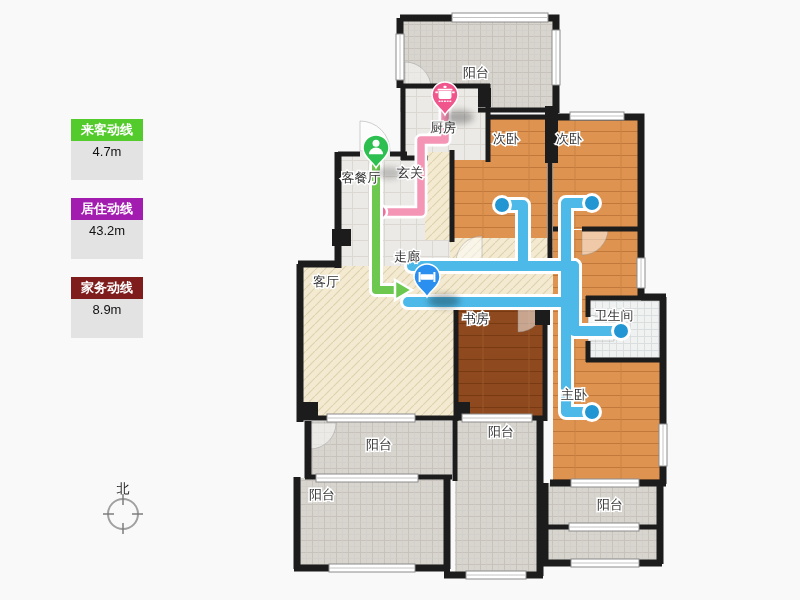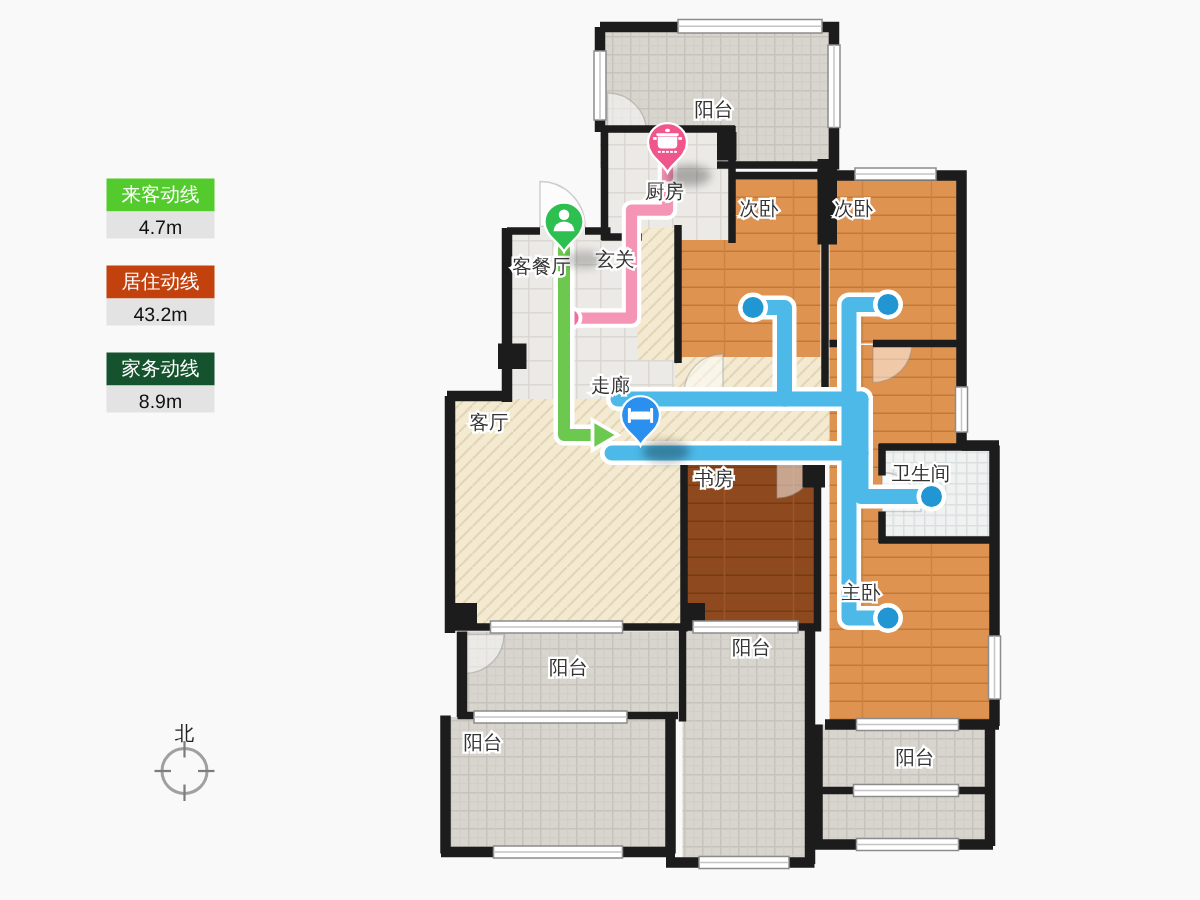--- a/index.html
+++ b/index.html
@@ -1,22 +1,22 @@
 <!DOCTYPE html>
 <html><head>
 <meta charset="utf-8">
 <style>
   html,body{margin:0;padding:0}
   body{width:800px;height:600px;position:relative;background:#f9f9f9;
        font-family:"Liberation Sans",sans-serif;overflow:hidden}
   .legend{position:absolute;left:71px;top:119px;width:72px;z-index:5}
   .lg{margin-bottom:18px;text-align:center}
-  .lg .hd{height:22px;line-height:22px;color:#fff;font-weight:normal;font-size:13px}
-  .lg .vl{height:18px;line-height:22px;background:#e3e3e3;color:#111;font-size:13px}
-  .hd0{background:#54cb2d}.hd1{background:#c2410c}.hd2{background:#14532d}
+  .lg .hd{height:22px;line-height:22px;color:#fff;font-weight:bold;font-size:13px}
+  .lg .vl{height:39px;line-height:22px;background:#e3e3e3;color:#111;font-size:13px}
+  .hd0{background:#54cb2d}.hd1{background:#a21caf}.hd2{background:#7f1d1d}
   svg.plan{position:absolute;left:0;top:0}
   .rlabel{font-size:13px;fill:#333;paint-order:stroke;stroke:#fff;stroke-width:3px;
           font-weight:500;text-anchor:middle}
   .wall{stroke:#1c1c1c;fill:none}
   .w7{stroke-width:7}.w5{stroke-width:5}
   .col{fill:#1c1c1c}
   .winr{fill:#ffffff;stroke:#8c8c8c;stroke-width:1}
   .winl{stroke:#c4c4c4;stroke-width:1}
   .wedge{fill:rgba(255,255,255,.5);stroke:rgba(140,140,140,.4);stroke-width:1}
   .casing{fill:none;stroke:#fff;stroke-linecap:round;stroke-linejoin:round}

